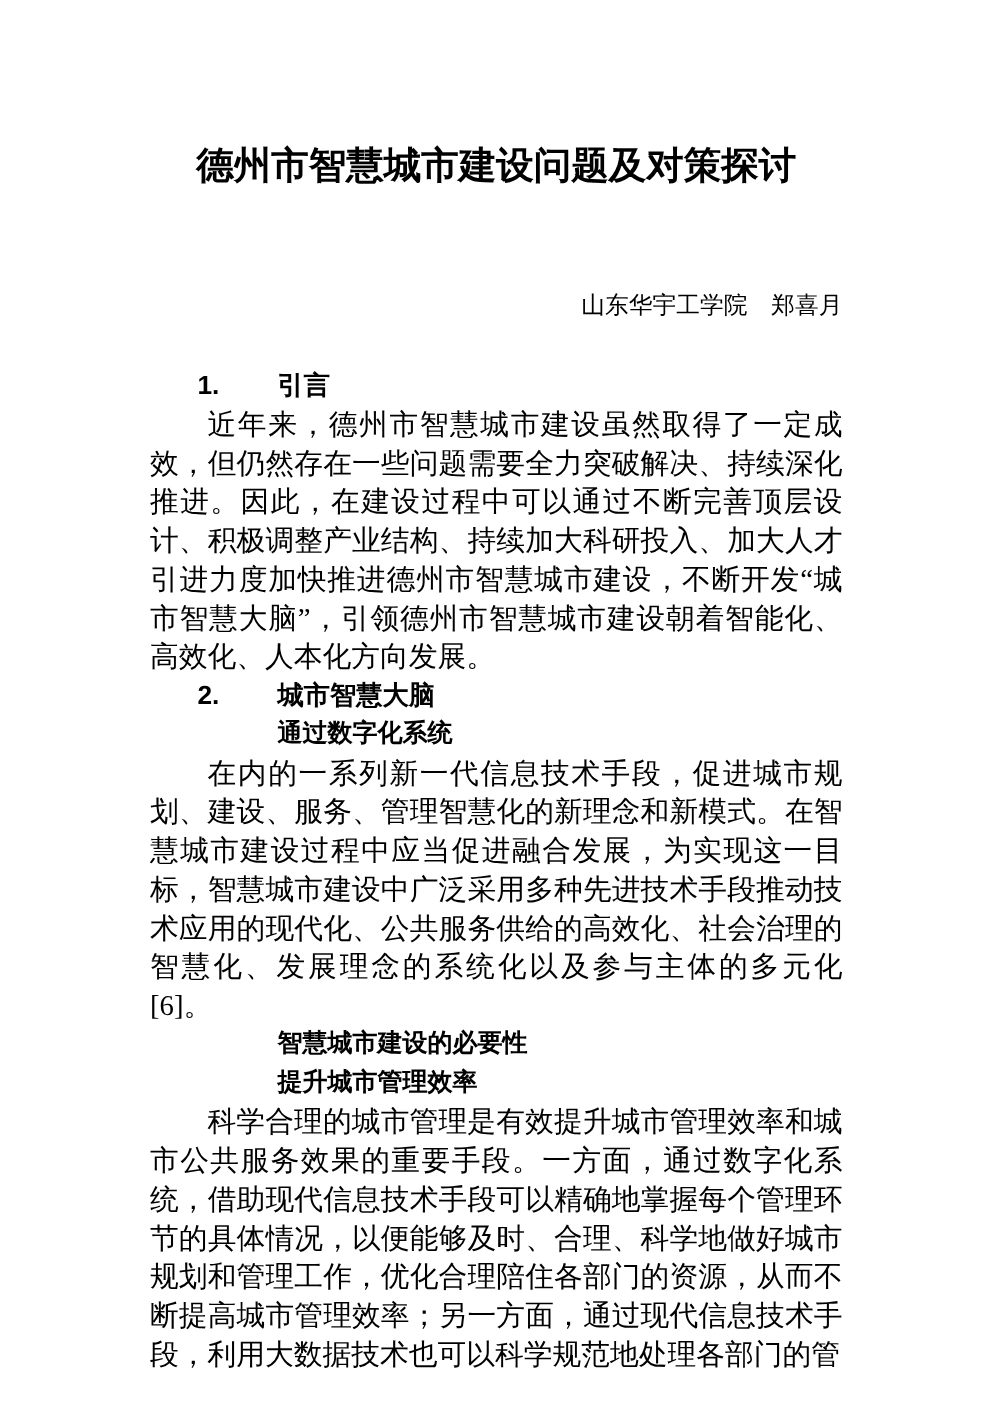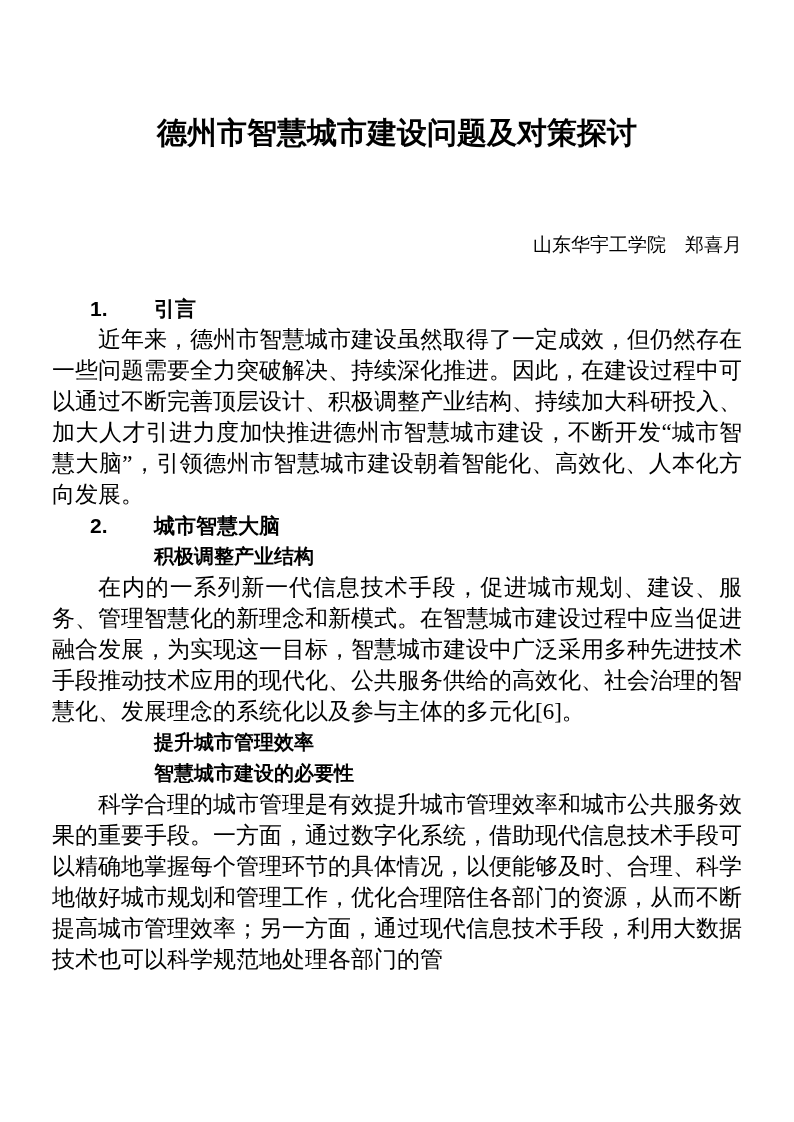--- a/index.html
+++ b/index.html
@@ -10,21 +10,21 @@
   .page {
     position: relative;
     width: 794px;
     height: 1122px;
     background: #ffffff;
     overflow: hidden;
     color: #000000;
     font-family: "Liberation Serif", serif;
   }
   .content {
-    padding: 0 52px;
+    padding: 0 120px;
   }
   .doc-title {
     margin-top: 114px;
     text-align: center;
     font-size: 30px;
     line-height: 38px;
     font-weight: bold;
     font-family: "DejaVu Serif", serif;
     letter-spacing: 0px;
     white-space: nowrap;
@@ -86,24 +86,24 @@
       <span>引言</span>
     </div>
 
     <p class="para">近年来，德州市智慧城市建设虽然取得了一定成效，但仍然存在一些问题需要全力突破解决、持续深化推进。因此，在建设过程中可以通过不断完善顶层设计、积极调整产业结构、持续加大科研投入、加大人才引进力度加快推进德州市智慧城市建设，不断开发“城市智慧大脑”，引领德州市智慧城市建设朝着智能化、高效化、人本化方向发展。</p>
 
     <div class="h-num tight">
       <span class="num">2.</span>
       <span>城市智慧大脑</span>
     </div>
 
-    <div class="subheading">积极调整产业结构</div>
+    <div class="subheading">通过数字化系统</div>
 
     <p class="para">在内的一系列新一代信息技术手段，促进城市规划、建设、服务、管理智慧化的新理念和新模式。在智慧城市建设过程中应当促进融合发展，为实现这一目标，智慧城市建设中广泛采用多种先进技术手段推动技术应用的现代化、公共服务供给的高效化、社会治理的智慧化、发展理念的系统化以及参与主体的多元化[6]。</p>
 
+    <div class="subheading">智慧城市建设的必要性</div>
+
     <div class="subheading">提升城市管理效率</div>
-
-    <div class="subheading">智慧城市建设的必要性</div>
 
     <p class="para">科学合理的城市管理是有效提升城市管理效率和城市公共服务效果的重要手段。一方面，通过数字化系统，借助现代信息技术手段可以精确地掌握每个管理环节的具体情况，以便能够及时、合理、科学地做好城市规划和管理工作，优化合理陪住各部门的资源，从而不断提高城市管理效率；另一方面，通过现代信息技术手段，利用大数据技术也可以科学规范地处理各部门的管</p>
 
   </div>
 </div>
 
 </body></html>

